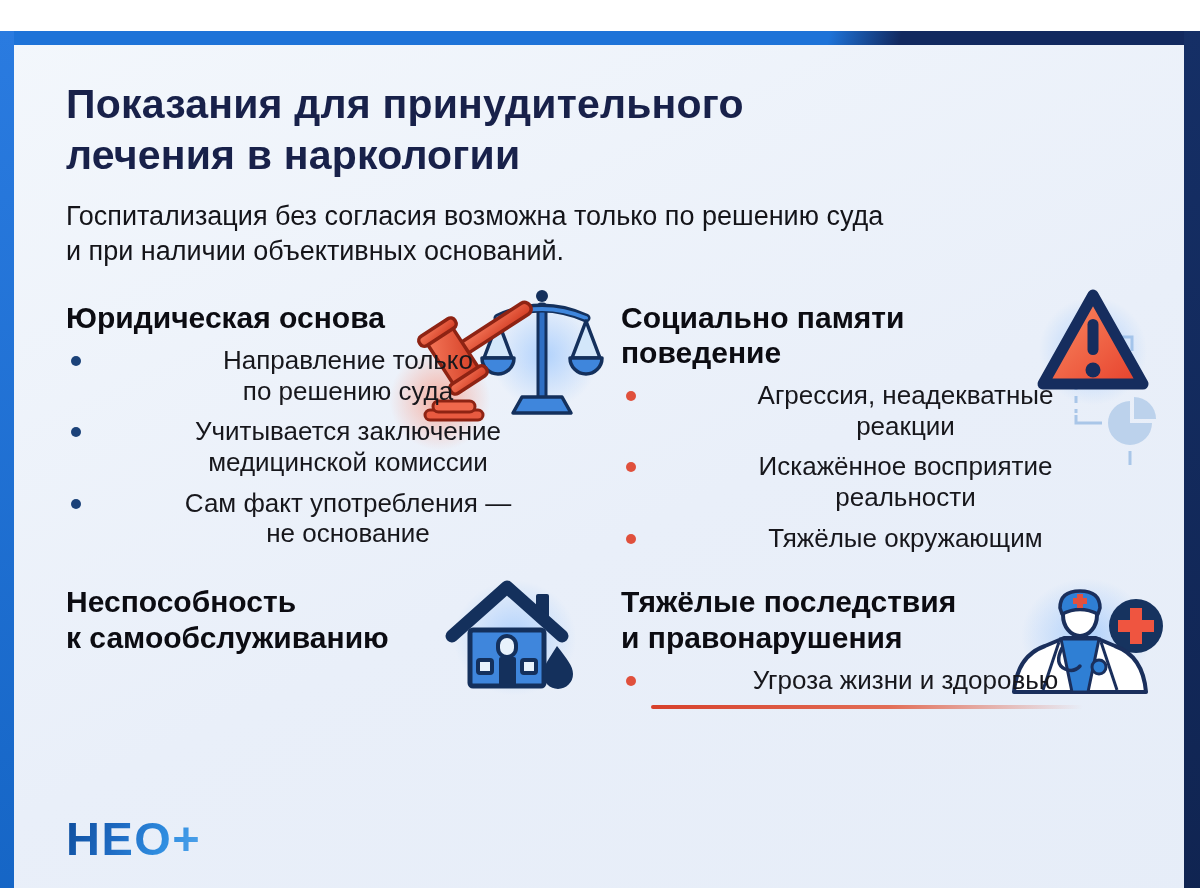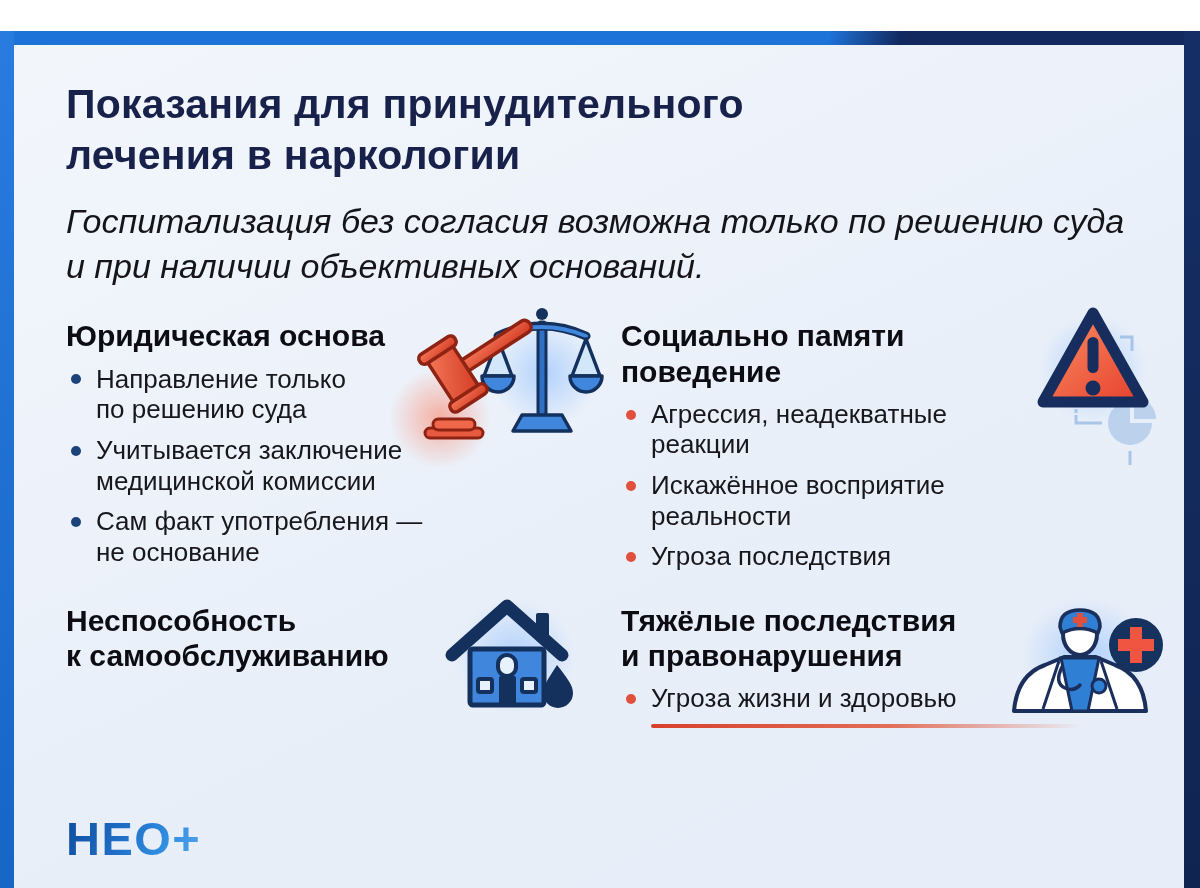--- a/index.html
+++ b/index.html
@@ -14,29 +14,29 @@
               background:linear-gradient(102deg,#1e73d8 0%,#1e73d8 69%,#12295f 75%,#12295f 100%); }
   .band-left { position:absolute; top:0; bottom:0; left:0; width:14px;
                background:linear-gradient(180deg,#2a7be0,#1565c5); }
   .band-right { position:absolute; top:0; bottom:0; right:0; width:16px;
                 background:linear-gradient(180deg,#152f66,#102451); }
 
   .content { position:absolute; top:14px; left:14px; right:16px; bottom:0; padding:34px 0 0 52px; }
 
   .title { font-size:41px; line-height:1.24; font-weight:800; color:#18214a;
            letter-spacing:.2px; white-space:pre-line; }
-  .subtitle { margin-top:18px; font-size:34px; line-height:1.32; color:#141419; white-space:pre-line;font-style:italic; }
+  .subtitle { margin-top:18px; font-size:27px; line-height:1.32; color:#141419; white-space:pre-line; }
 
   .sections { margin-top:30px; display:grid; grid-template-columns:534px 1fr;
               column-gap:48px; row-gap:34px; padding-right:24px;gap:21px; }
 
   .sec { position:relative; }
   .sec h2 { font-size:30px; line-height:1.17; font-weight:800; color:#0c0c12;
             margin-bottom:10px; white-space:pre-line; }
-  .sec ul { list-style:none; }
+  .sec ul { list-style:none;text-align:center; }
   .sec li { position:relative; font-size:26px; line-height:1.18; color:#17171c;
             padding-left:30px; margin-bottom:10px; white-space:pre-line; }
   .sec li::before { content:""; position:absolute; left:5px; top:.42em; width:10px; height:10px;
                     border-radius:50%; background:var(--dot); }
   .sec.dots-navy { --dot:#1b4279; }
   .sec.dots-red  { --dot:#e0503c; }
 
   .divider { width:432px; height:4px; border-radius:2px; margin:2px 0 18px 30px;
              background:linear-gradient(90deg,#d7402b 0%,#e26d56 55%,rgba(231,120,100,0) 100%); }
 
@@ -140,21 +140,21 @@
           </defs>
           <polygon points="59,9 9,98 109,98" fill="url(#triGrad)" stroke="#162d5e" stroke-width="11" stroke-linejoin="round"></polygon>
           <rect x="53.5" y="33" width="11" height="36" rx="5.5" fill="#162d5e"></rect>
           <circle cx="59" cy="84" r="7.5" fill="#162d5e"></circle>
         </svg>
         <ul>
           <li>Агрессия, неадекватные
 реакции</li>
           <li>Искажённое восприятие
 реальности</li>
-          <li>Угроза последствия</li>
+          <li>Тяжёлые окружающим</li>
         </ul>
       </div>
 
       <div class="sec dots-navy">
         <h2>Неспособность
 к самообслуживанию</h2>
         <div class="glow glow-blue" style="top:-26px; right:0px; width:170px; height:160px;"></div>
         <svg class="sec-icon icon-house" width="138" height="126" viewBox="0 0 138 126">
           <rect x="96" y="24" width="13" height="26" rx="2" fill="#14305c"></rect>
           <path d="M12 66 L67 17 L122 66" fill="none" stroke="#14305c" stroke-width="13" stroke-linecap="round" stroke-linejoin="round"></path>

